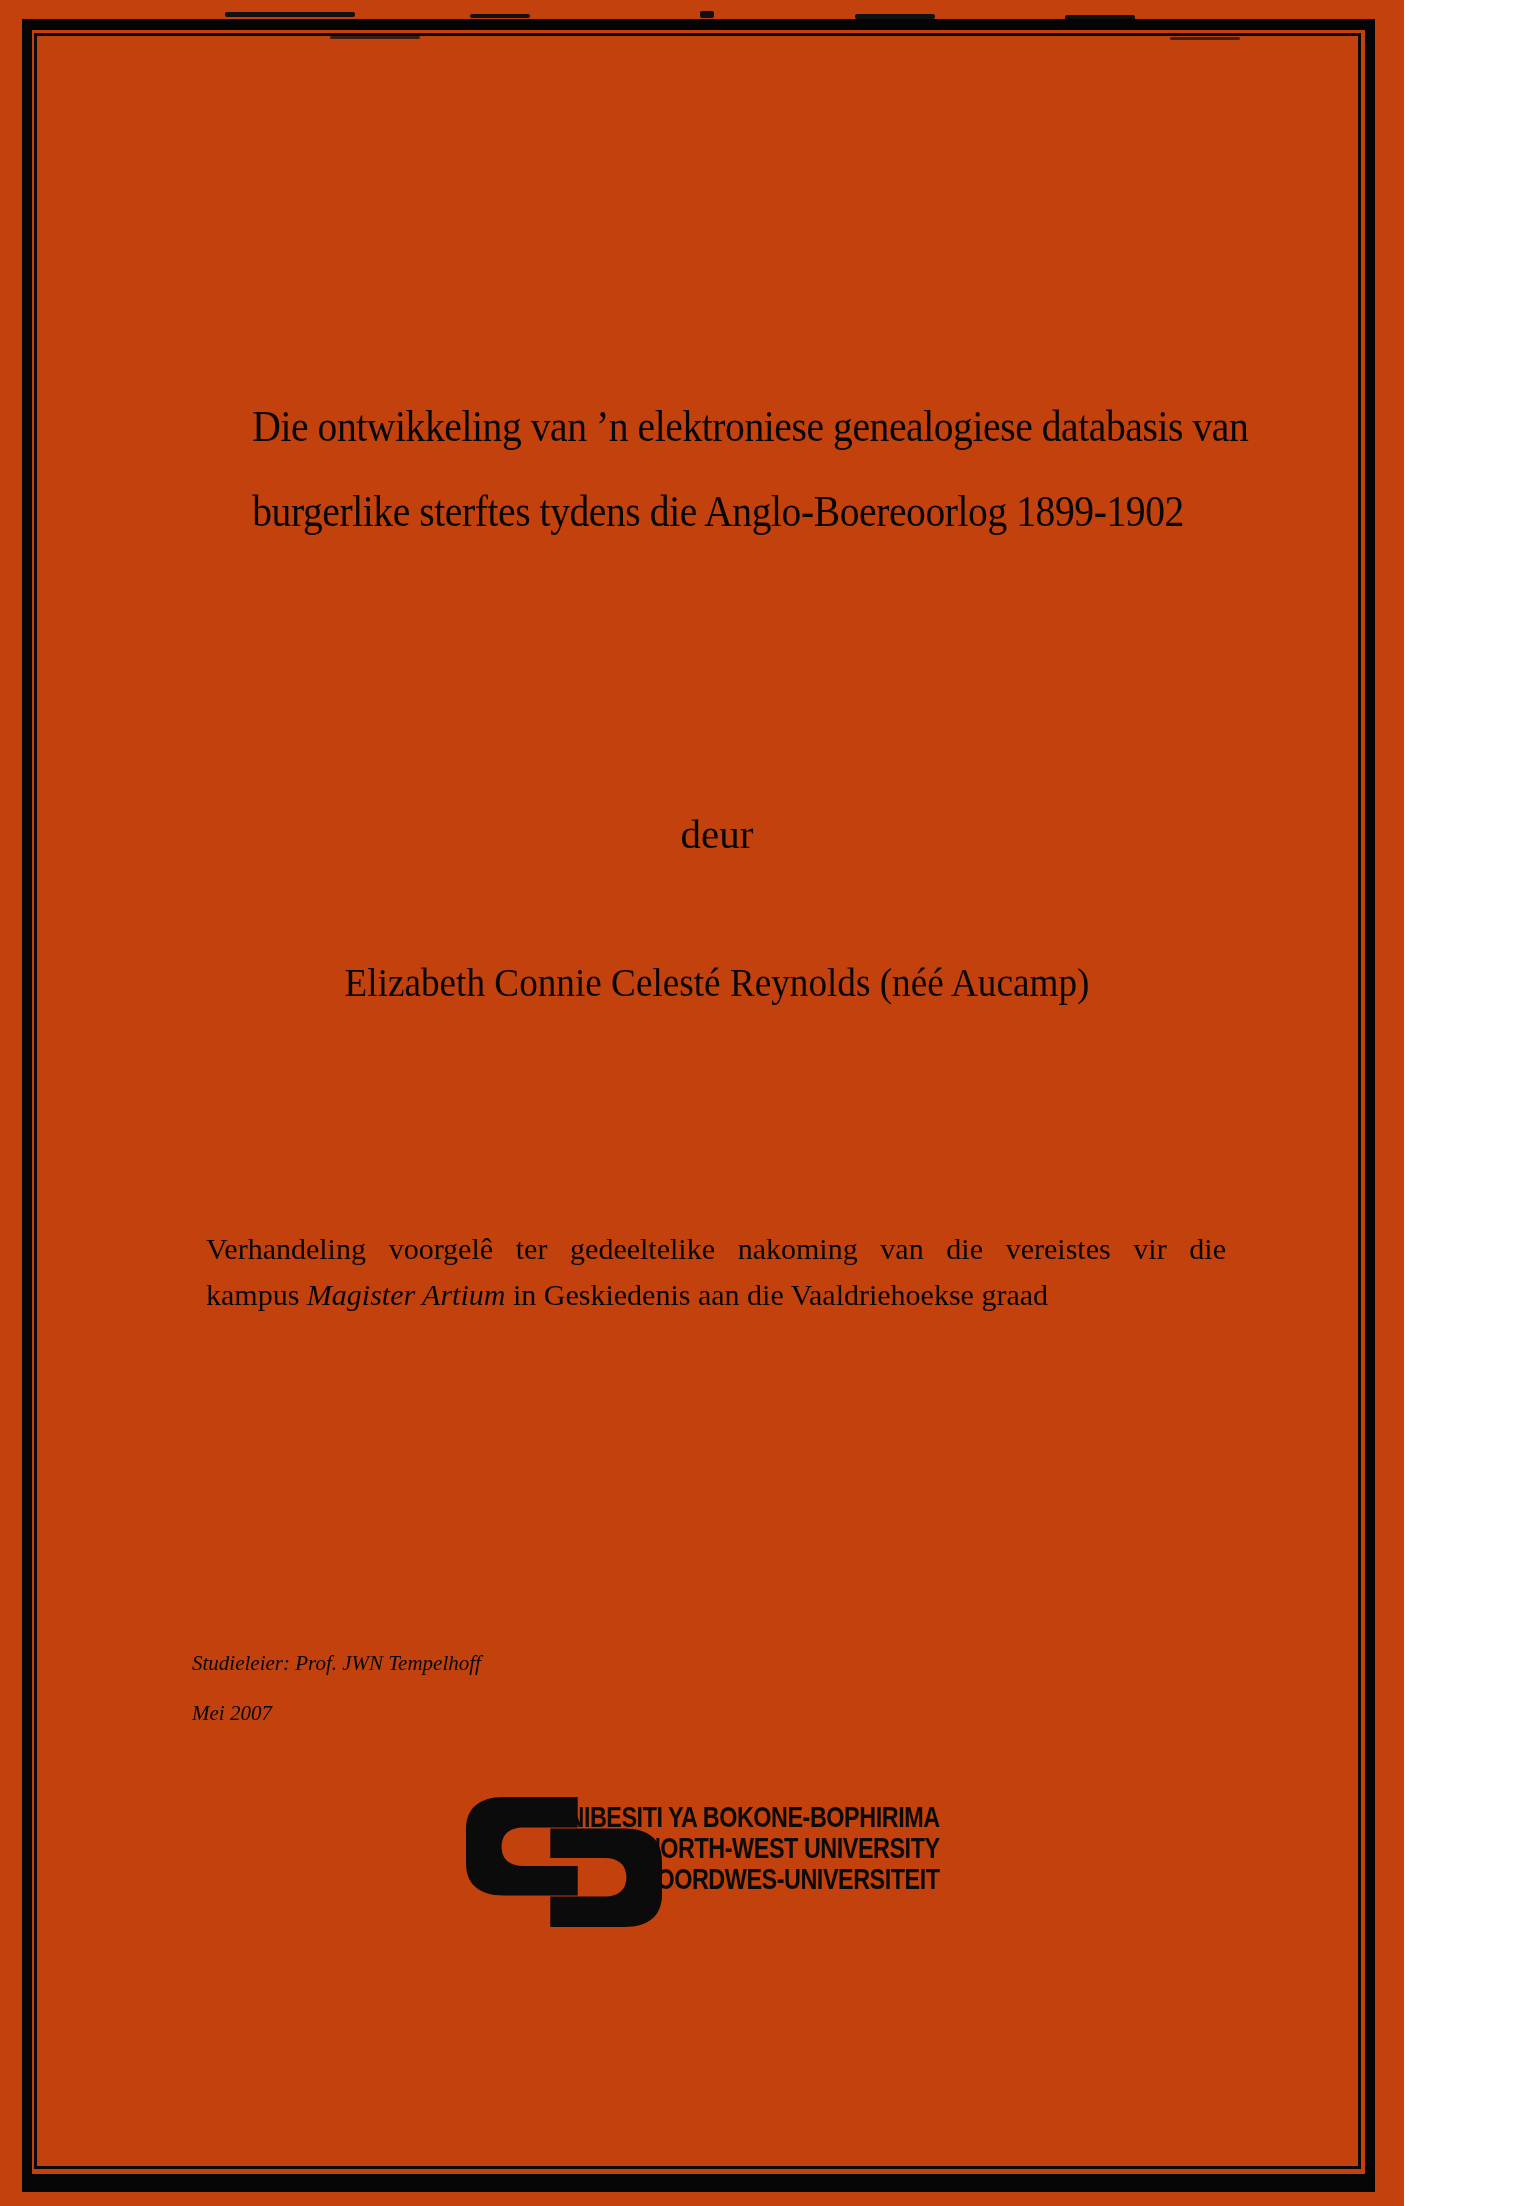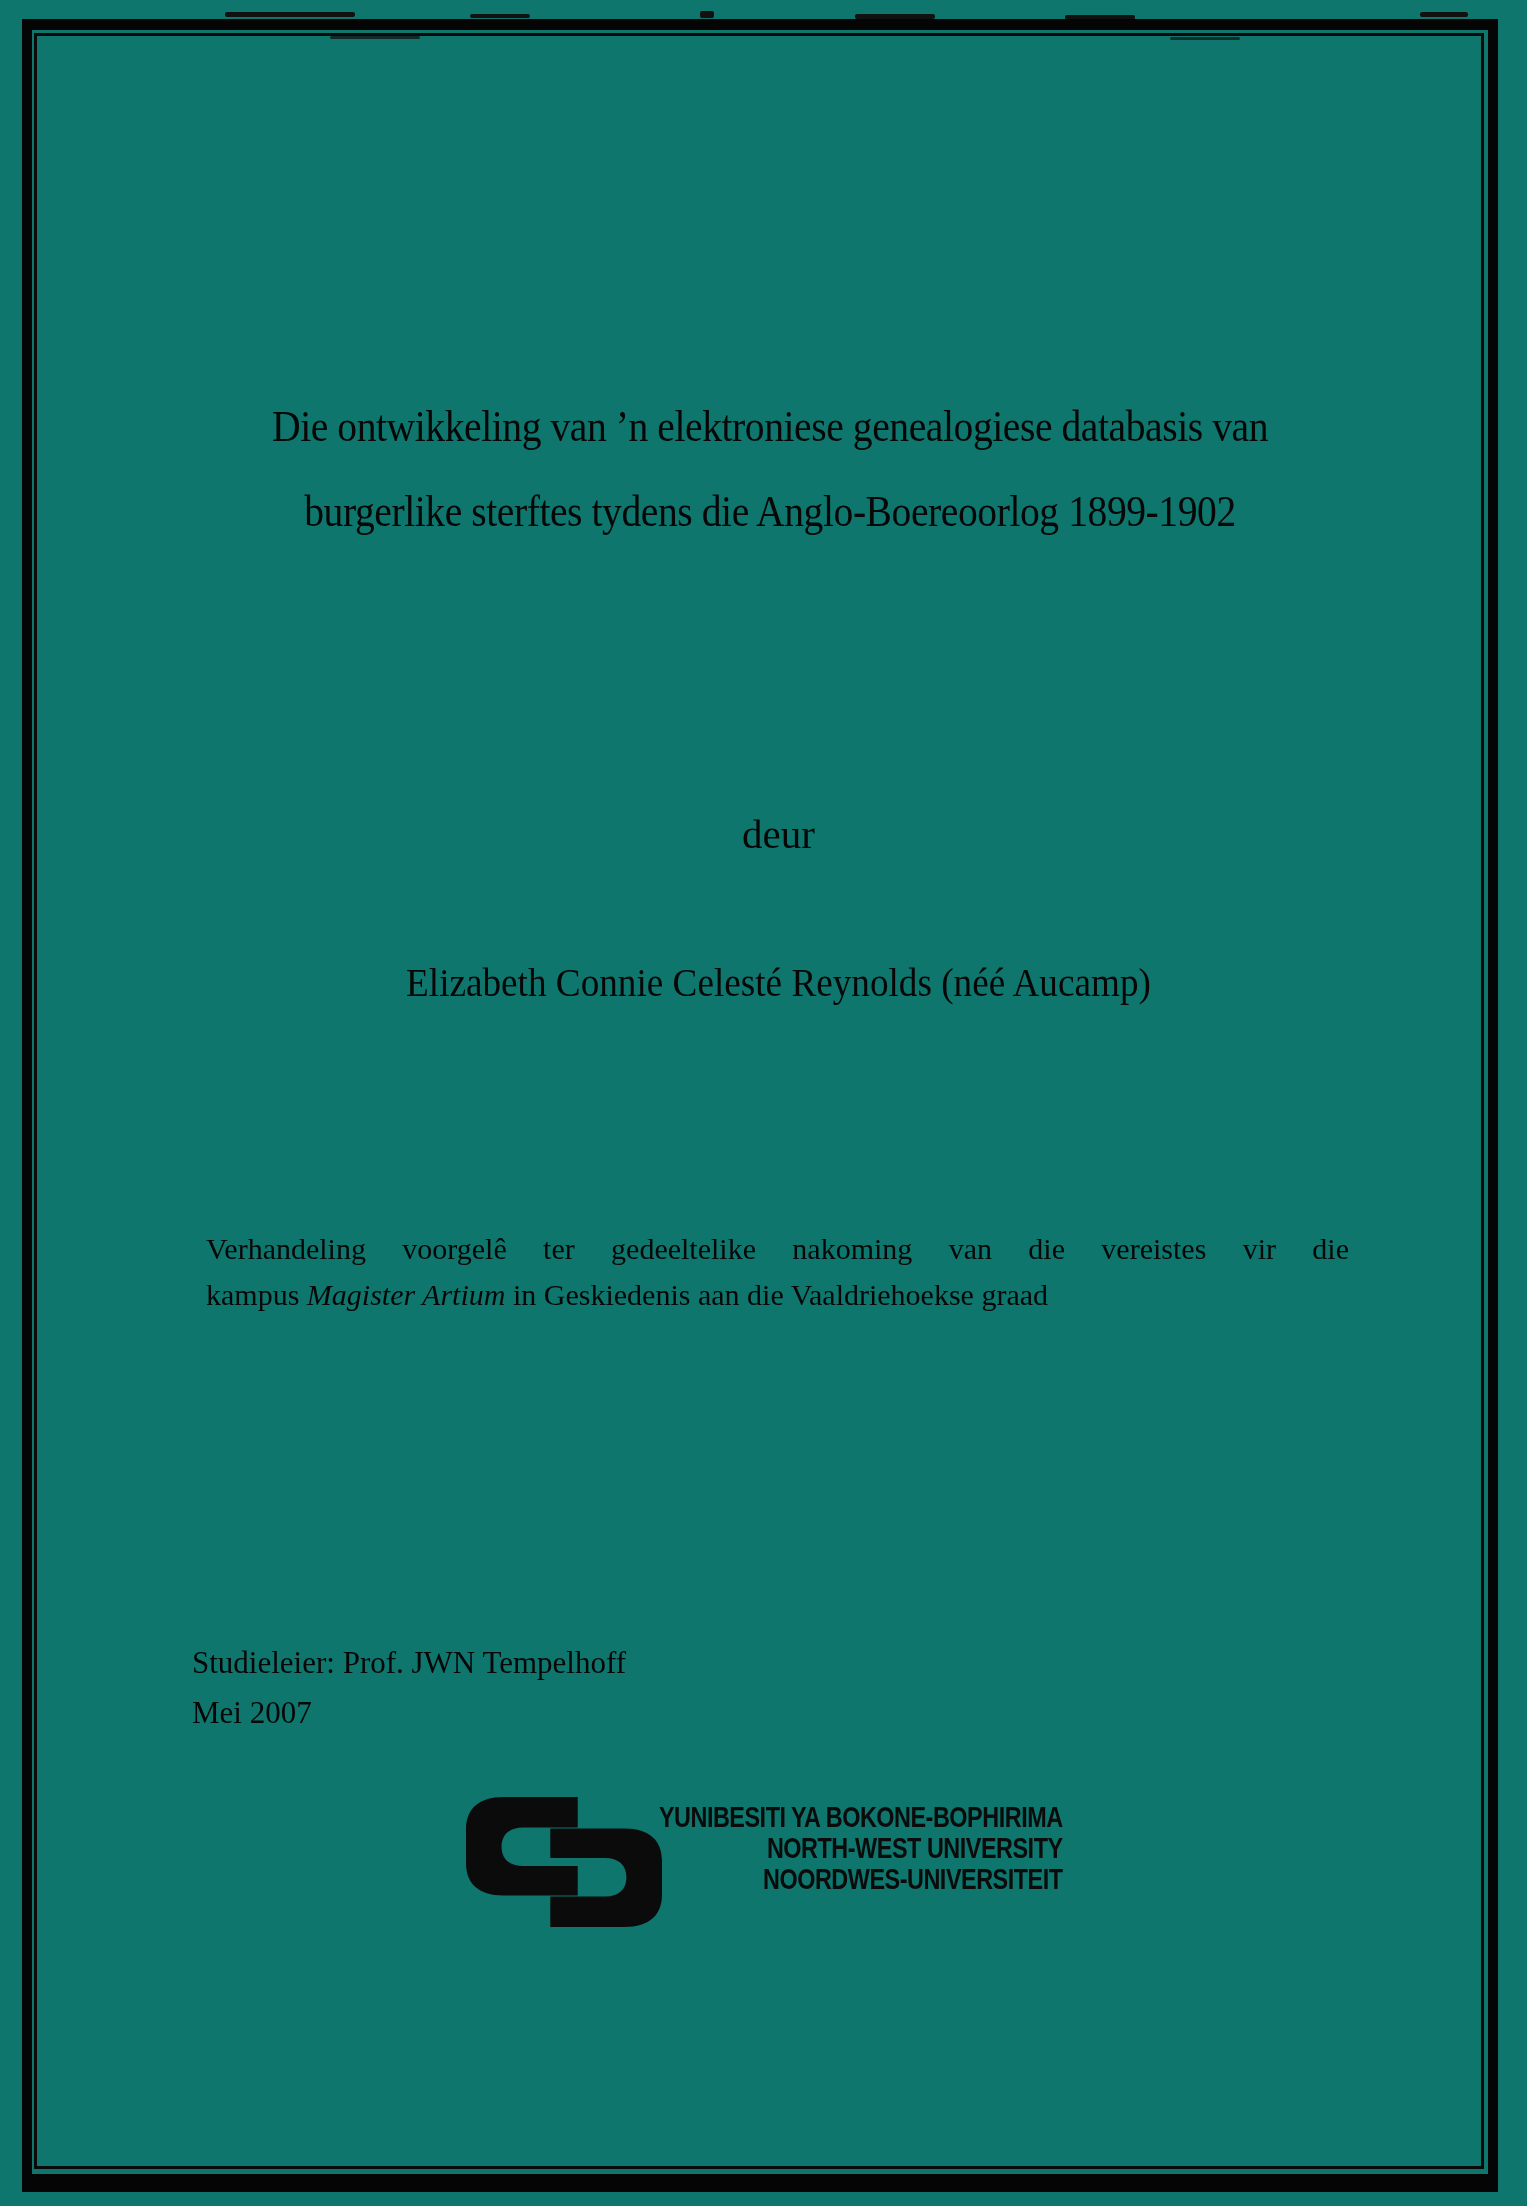--- a/index.html
+++ b/index.html
@@ -2,23 +2,23 @@
 <html><head>
 <meta charset="utf-8">
 <style>
   html, body {
     margin: 0;
     padding: 0;
     background: #ffffff;
   }
   .page {
     position: relative;
-    width: 1527px;
+    width: 1404px;
     height: 2206px;
-    background: #0f766e;
+    background: #c2410c;
     color: #070707;
     font-family: "Liberation Serif", serif;
     overflow: hidden;
   }
 
   
   .frame-outer {
     position: absolute;
     left: 22px; top: 19px; right: 29px; bottom: 14px;
     border-style: solid;
@@ -89,22 +89,23 @@
   .submission .just {
     text-align: justify;
     text-align-last: justify;
     width: 100%;
   }
   .submission .it { font-style: italic; }
 
   .supervisor-block {
     position: absolute;
     left: 192px; top: 1638px;
-    font-size: 31px;
+    font-size: 21px;
     line-height: 50px;
+    font-style: italic;
   }
 
   
   .logo-mark {
     position: absolute;
     left: 466px; top: 1797px;
     width: 196px; height: 130px;
   }
   .logo-text {
     position: absolute;

